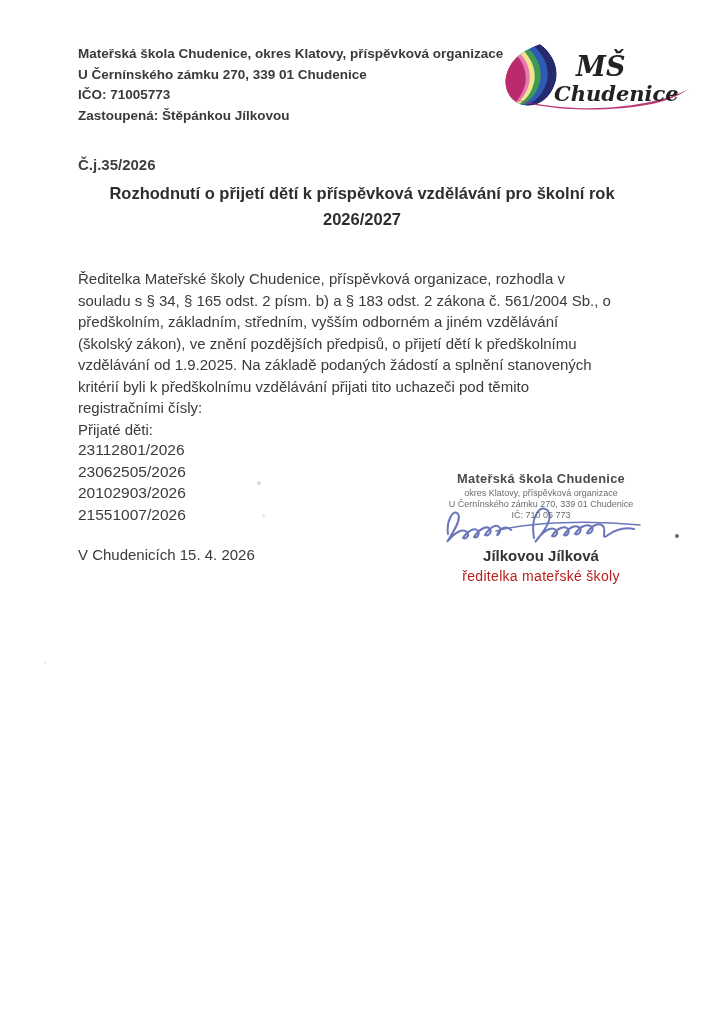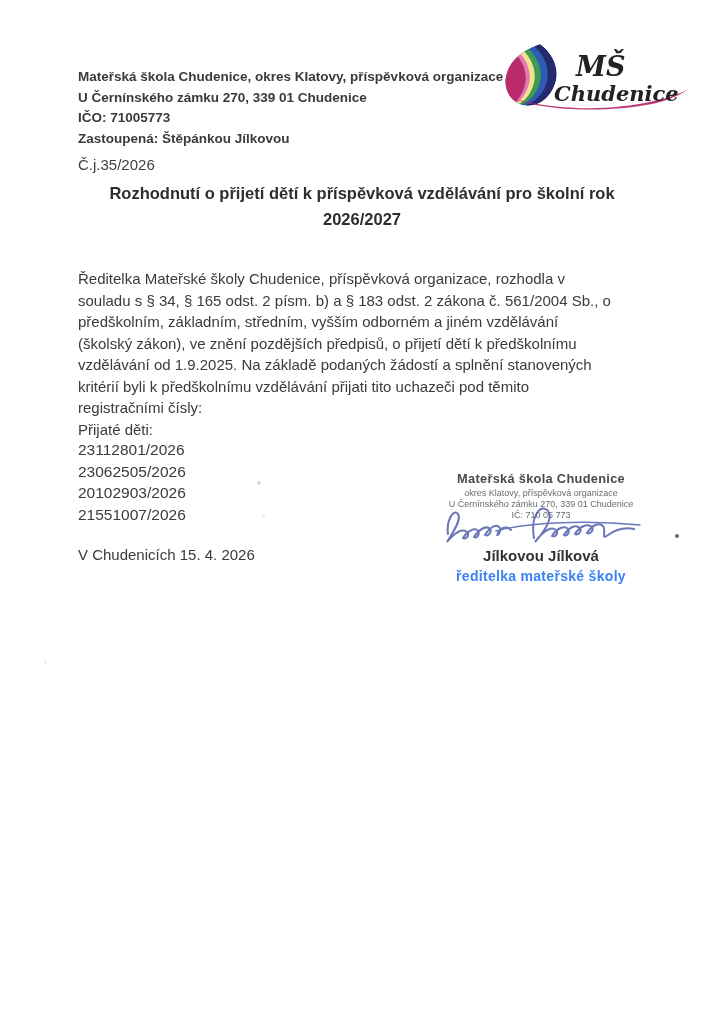--- a/index.html
+++ b/index.html
@@ -9,33 +9,32 @@
     margin:0 auto;
     background:#ffffff;
     font-family:"Liberation Sans", sans-serif;
     color:#3b3b3b;
     overflow:hidden;
   }
   .header-block {
     position:absolute; left:78px; top:44px;
     font-size:13.5px; font-weight:700; line-height:20.5px; color:#3a3a3a;
     white-space:nowrap;
-    margin-top:23px;
   }
   .logo {
     position:absolute; left:500px; top:38px; width:200px; height:80px;
   }
   .logo svg { display:block; }
   .logo text {
     font-family:"DejaVu Serif", serif;
     font-style:italic; font-weight:700; fill:#222;
   }
   .ref-number {
     position:absolute; left:78px; top:156px;
-    font-size:15px; color:#3f3f3f;
+    font-size:15px; color:#3f3f3f;font-weight:bold;
   }
   .doc-title {
     position:absolute; left:64px; top:180px; width:596px;
     text-align:center; font-size:16.5px; font-weight:700;
     line-height:26px; color:#2e2e2e;
   }
   .body-block {
     position:absolute; left:78px; top:268px; width:586px;
     font-size:15px; line-height:21.5px; color:#3b3b3b;
   }
@@ -61,21 +60,21 @@
   }
   .signature-svg {
     position:absolute; left:438px; top:498px; width:208px; height:56px;
   }
   .signatory-name {
     position:absolute; left:424px; top:547px; width:234px;
     text-align:center; font-size:15px; font-weight:700; color:#333;
   }
   .signatory-role {
     position:absolute; left:418px; top:568px; width:246px;
-    text-align:center; font-size:14px; font-weight:700; color:#3b82f6;
+    text-align:center; font-size:14px; font-weight:400; color:#b91c1c;
     letter-spacing:0.3px;
   }
   .speck { position:absolute; border-radius:50%; }
   .speck-a { left:257px; top:481px; width:4px; height:4px; background:#b9cbe2; opacity:.7; }
   .speck-b { left:262px; top:514px; width:3px; height:3px; background:#ccd6e4; opacity:.6; }
   .speck-c { left:675px; top:534px; width:4px; height:4px; background:#4e4e4e; opacity:.85; }
   .speck-d { left:44px; top:661px; width:3px; height:3px; background:#d8dde6; opacity:.5; }
 </style>
 </head>
 <body>

